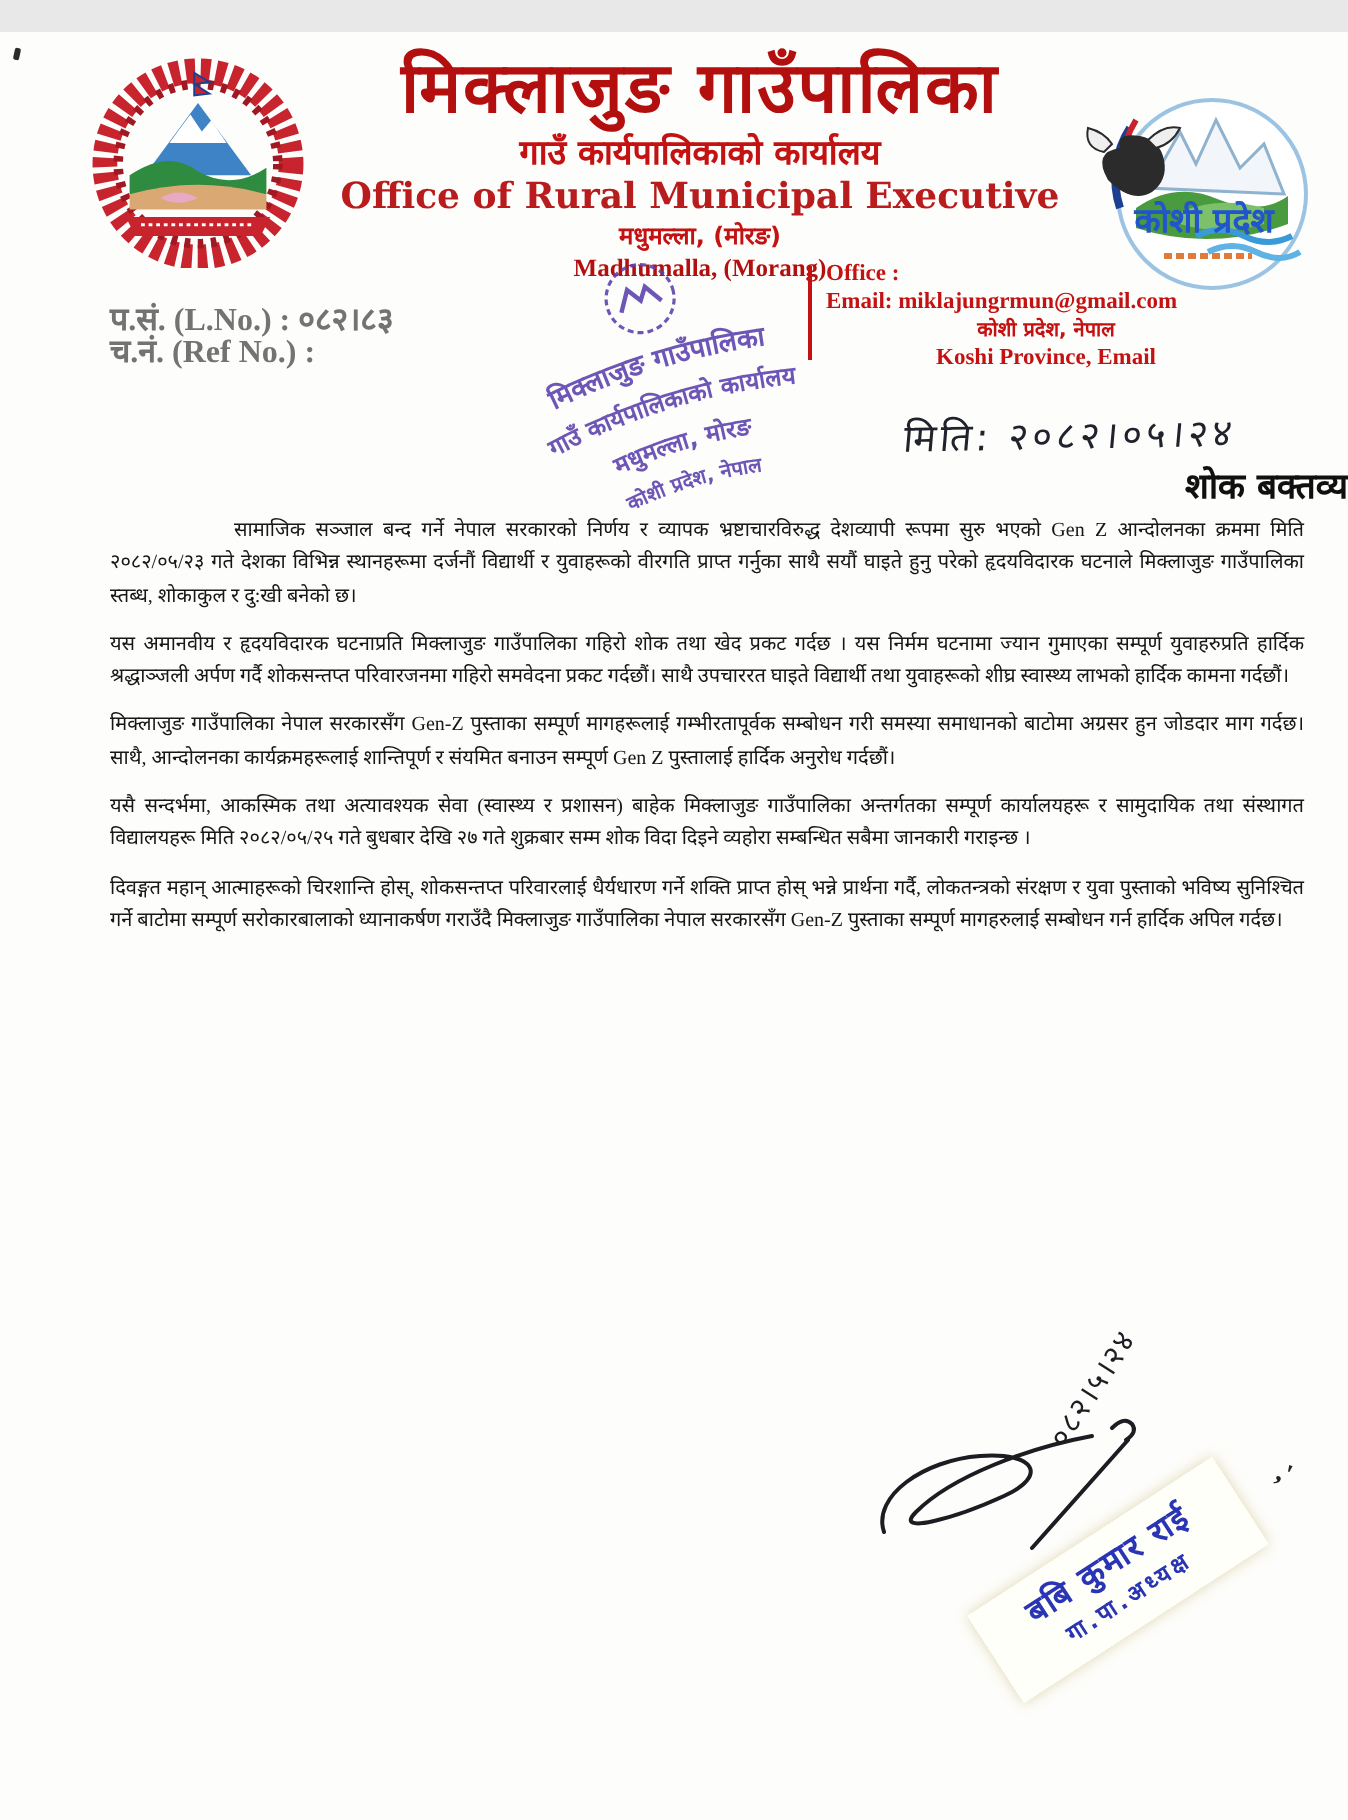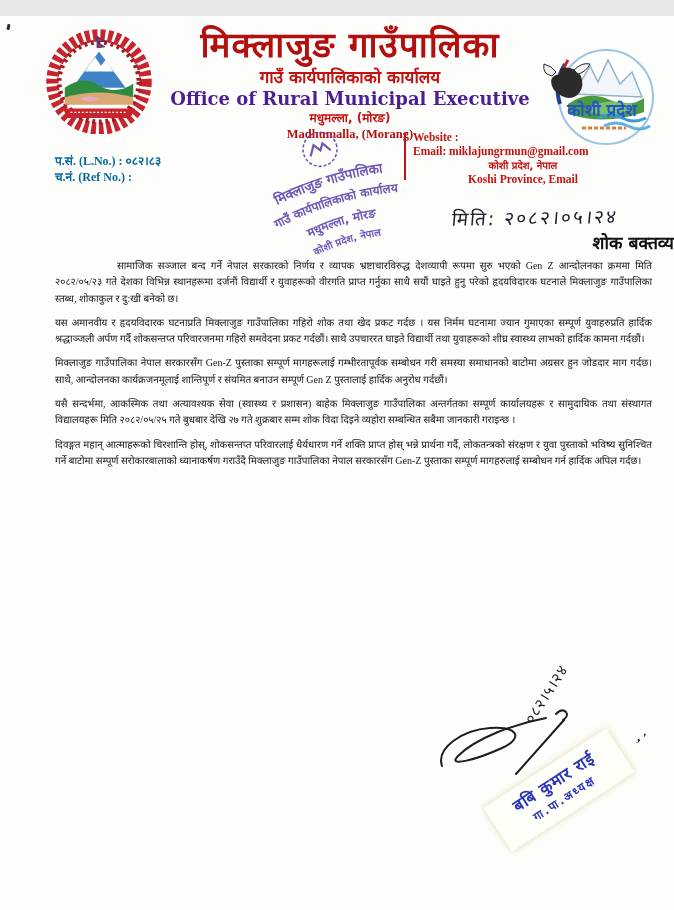--- a/index.html
+++ b/index.html
@@ -14,26 +14,26 @@
   }
   .speck{position:absolute;left:7px;top:8px;width:3px;height:6px;background:#2b2b2b;transform:rotate(12deg);border-radius:1px;}
 
   
   .emblem-left{position:absolute;left:42px;top:12px;width:114px;height:106px;}
   .logo-right{position:absolute;left:540px;top:26px;width:126px;height:116px;}
   .header-center{position:absolute;left:138px;top:10px;width:424px;text-align:center;line-height:1.12;}
   .title-np{font-size:35px;font-weight:bold;color:#b30f0f;letter-spacing:1px;font-family:"DejaVu Sans",sans-serif;}
   .title-en{font-size:25px;font-weight:bold;color:#8f0b0b;font-family:"DejaVu Serif",serif;margin-top:2px;}
   .office-np{font-size:17px;font-weight:bold;color:#c41212;margin-top:3px;font-family:"DejaVu Sans",sans-serif;}
-  .office-en{font-size:18px;font-weight:bold;color:#4c1d95;font-family:"DejaVu Serif",serif;margin-top:2px;}
+  .office-en{font-size:18px;font-weight:bold;color:#b91c1c;font-family:"DejaVu Serif",serif;margin-top:2px;}
   .place-np{font-size:12px;font-weight:bold;color:#c41212;margin-top:3px;font-family:"DejaVu Sans",sans-serif;}
   .place-en{font-size:12.5px;font-weight:bold;color:#b30f0f;margin-top:1px;}
 
   
-  .ref-left{position:absolute;left:55px;top:137px;color:#0369a1;font-size:12px;font-weight:bold;line-height:16px;}
+  .ref-left{position:absolute;left:55px;top:137px;color:#737373;font-size:16px;font-weight:bold;line-height:16px;}
   .contact-divider{position:absolute;left:404px;top:117px;width:2px;height:47px;background:#c41212;}
   .contact{position:absolute;left:413px;top:115px;width:252px;font-size:11.5px;font-weight:bold;color:#c41212;line-height:13.5px;}
   .contact .centered{text-align:center;width:220px;}
   .contact .np-small{font-size:10px;font-family:"DejaVu Sans",sans-serif;margin-top:1px;}
 
   
   .round-stamp{position:absolute;left:236px;top:106px;width:190px;height:140px;opacity:.88;}
 
   
   .date-line{
@@ -121,21 +121,21 @@
       <span>०८२।८३</span>
     </div>
     <div>
       <span>च.नं. (Ref No.) :</span>
       <span></span>
     </div>
   </div>
 
   <div class="contact-divider"></div>
   <div class="contact">
-    <div>Website :</div>
+    <div>Office :</div>
     <div>Email: miklajungrmun@gmail.com</div>
     <div class="centered np-small">कोशी प्रदेश, नेपाल</div>
     <div class="centered">Koshi Province, Email</div>
   </div>
 
   <svg class="round-stamp" viewBox="0 0 190 140">
     <g fill="#5b3fae" font-weight="bold" font-family="DejaVu Sans, sans-serif" transform="rotate(-17 95 70)">
       <circle cx="97" cy="26" r="17" fill="none" stroke="#5b3fae" stroke-width="1.6" stroke-dasharray="3 2"></circle>
       <path d="M86,30 l6,-10 l5,7 l4,-6 l6,9" fill="none" stroke="#5b3fae" stroke-width="2.2"></path>
       <defs>
@@ -151,21 +151,21 @@
     </g>
   </svg>
 
   <div class="date-line">मिति: २०८२।०५।२४</div>
 
   <div class="heading">शोक बक्तव्य</div>
 
   <div class="body-text">
     <p class="indent">सामाजिक सञ्जाल बन्द गर्ने नेपाल सरकारको निर्णय र व्यापक भ्रष्टाचारविरुद्ध देशव्यापी रूपमा सुरु भएको Gen Z आन्दोलनका क्रममा मिति २०८२/०५/२३ गते देशका विभिन्न स्थानहरूमा दर्जनौं विद्यार्थी र युवाहरूको वीरगति प्राप्त गर्नुका साथै सयौं घाइते हुनु परेको हृदयविदारक घटनाले मिक्लाजुङ गाउँपालिका स्तब्ध, शोकाकुल र दु:खी बनेको छ।</p>
     <p>यस अमानवीय र हृदयविदारक घटनाप्रति मिक्लाजुङ गाउँपालिका गहिरो शोक तथा खेद प्रकट गर्दछ । यस निर्मम घटनामा ज्यान गुमाएका सम्पूर्ण युवाहरुप्रति हार्दिक श्रद्धाञ्जली अर्पण गर्दै शोकसन्तप्त परिवारजनमा गहिरो समवेदना प्रकट गर्दछौं। साथै उपचाररत घाइते विद्यार्थी तथा युवाहरूको शीघ्र स्वास्थ्य लाभको हार्दिक कामना गर्दछौं।</p>
-    <p>मिक्लाजुङ गाउँपालिका नेपाल सरकारसँग Gen-Z पुस्ताका सम्पूर्ण मागहरूलाई गम्भीरतापूर्वक सम्बोधन गरी समस्या समाधानको बाटोमा अग्रसर हुन जोडदार माग गर्दछ। साथै, आन्दोलनका कार्यक्रजनमूलाई शान्तिपूर्ण र संयमित बनाउन सम्पूर्ण Gen Z पुस्तालाई हार्दिक अनुरोध गर्दछौं।</p>
+    <p>मिक्लाजुङ गाउँपालिका नेपाल सरकारसँग Gen-Z पुस्ताका सम्पूर्ण मागहरूलाई गम्भीरतापूर्वक सम्बोधन गरी समस्या समाधानको बाटोमा अग्रसर हुन जोडदार माग गर्दछ। साथै, आन्दोलनका कार्यक्रमहरूलाई शान्तिपूर्ण र संयमित बनाउन सम्पूर्ण Gen Z पुस्तालाई हार्दिक अनुरोध गर्दछौं।</p>
     <p>यसै सन्दर्भमा, आकस्मिक तथा अत्यावश्यक सेवा (स्वास्थ्य र प्रशासन) बाहेक मिक्लाजुङ गाउँपालिका अन्तर्गतका सम्पूर्ण कार्यालयहरू र सामुदायिक तथा संस्थागत विद्यालयहरू मिति २०८२/०५/२५ गते बुधबार देखि २७ गते शुक्रबार सम्म शोक विदा दिइने व्यहोरा सम्बन्धित सबैमा जानकारी गराइन्छ ।</p>
     <p>दिवङ्गत महान् आत्माहरूको चिरशान्ति होस्, शोकसन्तप्त परिवारलाई धैर्यधारण गर्ने शक्ति प्राप्त होस् भन्ने प्रार्थना गर्दै, लोकतन्त्रको संरक्षण र युवा पुस्ताको भविष्य सुनिश्चित गर्ने बाटोमा सम्पूर्ण सरोकारबालाको ध्यानाकर्षण गराउँदै मिक्लाजुङ गाउँपालिका नेपाल सरकारसँग Gen-Z पुस्ताका सम्पूर्ण मागहरुलाई सम्बोधन गर्न हार्दिक अपिल गर्दछ।</p>
   </div>
 
   <svg class="sig-svg" viewBox="0 0 235 110">
     <path d="M14,62 C8,44 34,26 62,24 C90,22 96,34 74,44 C50,55 18,64 30,52 C48,34 86,20 118,14" fill="none" stroke="#1c1c22" stroke-width="2" stroke-linecap="round"></path>
     <path d="M88,70 L136,16" fill="none" stroke="#1c1c22" stroke-width="2" stroke-linecap="round"></path>
     <path d="M128,10 q6,-6 10,-2 q3,4 -3,8" fill="none" stroke="#1c1c22" stroke-width="2" stroke-linecap="round"></path>
   </svg>
   <div class="sig-date">०८२।५।२४</div>

